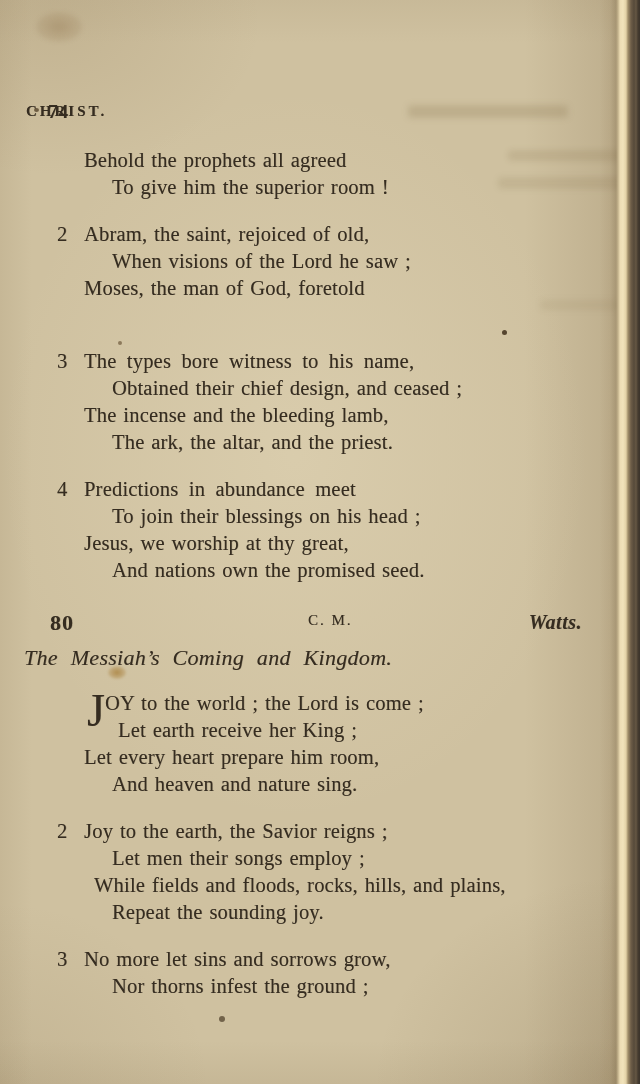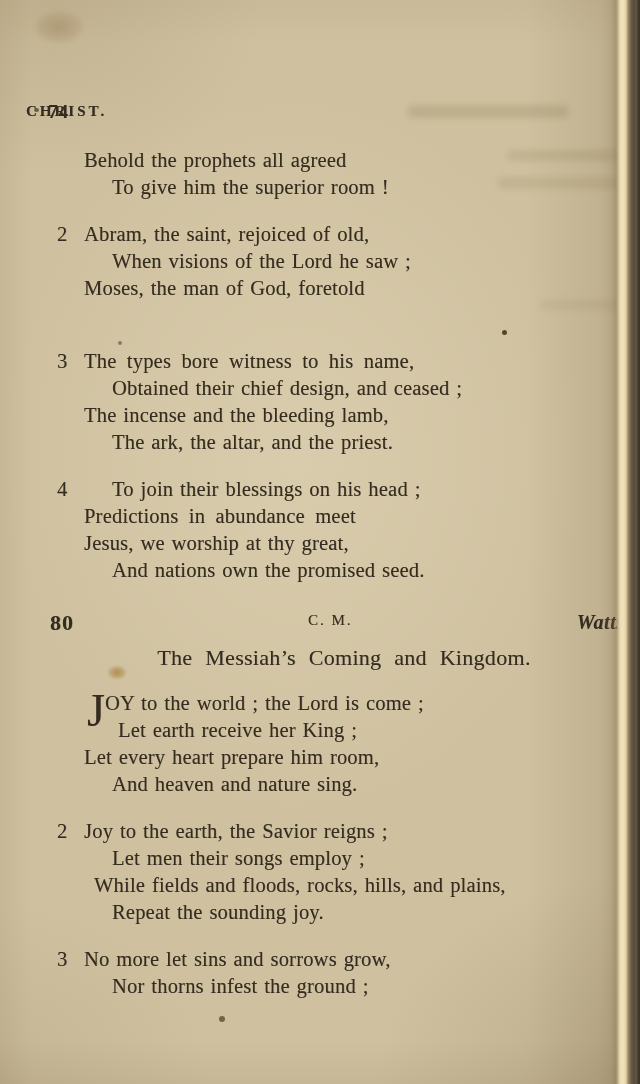--- a/index.html
+++ b/index.html
@@ -46,26 +46,26 @@
     font-size:15px;font-weight:bold;letter-spacing:3px;}
   .running-inner{position:relative;left:26px;}
   .stanza{position:absolute;left:0;width:640px;}
   .ln{height:27px;line-height:27px;font-size:20.5px;letter-spacing:0.2px;word-spacing:1.5px;white-space:nowrap;}
   .f{margin-left:84px;}   
   .i{margin-left:112px;}  
   .vnum{position:absolute;left:57px;top:0;font-size:20.5px;line-height:27px;}
   .wide{word-spacing:5px;}
   .mid{margin-left:94px;}
   
-  .hymnhead{position:absolute;top:610px;left:0;width:587px;height:26px;padding-left:48px;}
+  .hymnhead{position:absolute;top:610px;left:0;width:587px;height:26px;}
   .hymnnum{position:absolute;left:50px;top:0;font-size:22px;font-weight:bold;letter-spacing:1px;}
   .meter{position:absolute;left:308px;top:2px;font-size:15px;letter-spacing:2px;}
   .author{position:absolute;right:5px;top:1px;font-size:20px;font-weight:bold;font-style:italic;letter-spacing:0.5px;}
-  .hymntitle{position:absolute;top:645px;left:0;width:640px;text-align:center;
-    font-size:22px;word-spacing:7px;letter-spacing:0.3px;}
+  .hymntitle{position:absolute;top:645px;left:0;width:640px;
+    font-style:italic;font-size:22px;word-spacing:7px;letter-spacing:0.3px;}
   .hymntitle-inner{position:relative;left:24px;}
   
   .dc{position:absolute;left:87px;top:-2px;font-size:46px;line-height:46px;}
   .dc-l1{margin-left:105px;}
   .dc-l2{margin-left:118px;}
   .ink{text-shadow:0.4px 0.4px 0 rgba(53,44,32,0.35);}
 </style>
 </head>
 <body>
 
@@ -105,22 +105,22 @@
   <div class="stanza ink" style="top:348px">
     <span class="vnum">3</span>
     <div class="ln f wide">The types bore witness to his name,</div>
     <div class="ln i">Obtained their chief design, and ceased ;</div>
     <div class="ln f">The incense and the bleeding lamb,</div>
     <div class="ln i">The ark, the altar, and the priest.</div>
   </div>
 
   <div class="stanza ink" style="top:476px">
     <span class="vnum">4</span>
+    <div class="ln f wide">Predictions in abundance meet</div>
     <div class="ln i">To join their blessings on his head ;</div>
-    <div class="ln f wide">Predictions in abundance meet</div>
     <div class="ln f">Jesus, we worship at thy great,</div>
     <div class="ln i">And nations own the promised seed.</div>
   </div>
 
   <div class="hymnhead">
     <span class="hymnnum ink">80</span>
     <span class="meter ink">C. M.</span>
     <span class="author ink">Watts.</span>
   </div>
   <div class="hymntitle">

